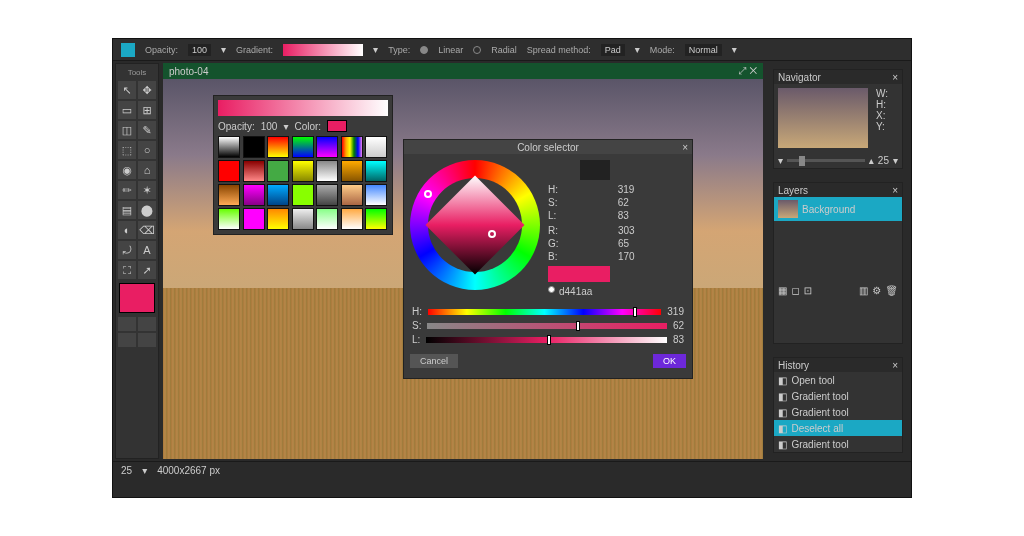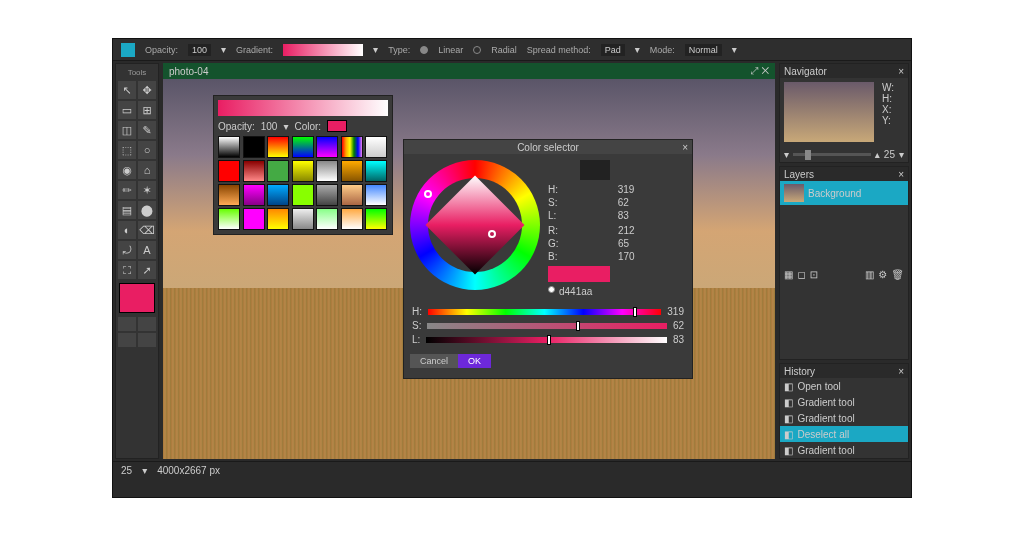--- a/index.html
+++ b/index.html
@@ -22,21 +22,21 @@
 .swatch-main{width:36px;height:30px;background:#e91e63;margin:4px auto;border:1px solid #000}
 .extras{display:grid;grid-template-columns:1fr 1fr;gap:2px;margin-top:2px}
 .extras div{width:18px;height:14px;background:#444}
 .canvas-area{flex:1;position:relative;background:#1a1a1a;margin:2px}
 .tabbar{height:16px;background:#14532d;display:flex;align-items:center;padding:0 6px;font-size:9px;justify-content:space-between}
 .canvas{position:absolute;top:16px;left:0;right:0;bottom:0;background:linear-gradient(180deg,#5a5568 0%,#8a7a8a 20%,#d4a574 40%,#c8a878 60%,#a8884a 100%)}
 .tree{position:absolute;right:80px;top:80px;width:80px;height:120px}
 .tree::before{content:"";position:absolute;bottom:0;left:35px;width:8px;height:60px;background:#3a2a1a}
 .tree::after{content:"";position:absolute;top:0;left:0;width:80px;height:70px;background:radial-gradient(circle,#2a1a0a 20%,transparent 70%)}
 .grass{position:absolute;bottom:0;left:0;right:0;height:45%;background:repeating-linear-gradient(90deg,#a8783a 0,#b8884a 2px,#987838 4px)}
-.rightcol{width:130px;display:flex;flex-direction:column;gap:3px;margin:2px}
+.rightcol{width:130px;display:flex;flex-direction:column;gap:13px;margin:8px}
 .panel{background:#333;border:1px solid #222}
 .panel-head{height:14px;background:#2a2a2a;padding:0 4px;font-size:8px;display:flex;align-items:center;justify-content:space-between}
 .nav-thumb{height:60px;background:linear-gradient(180deg,#6a5a6a,#c8a878);margin:4px;position:relative}
 .nav-slider{height:16px;display:flex;align-items:center;padding:0 4px;gap:4px}
 .slider-track{flex:1;height:3px;background:#555;position:relative}
 .slider-thumb{position:absolute;width:6px;height:10px;background:#888;top:-3px}
 .layer-item{height:24px;background:#1ba8c4;display:flex;align-items:center;padding:0 4px;gap:4px;font-size:8px;color:#fff}
 .layer-thumb{width:20px;height:18px;background:linear-gradient(#6a5a6a,#c8a878)}
 .layer-foot{height:18px;display:flex;align-items:center;padding:0 4px;gap:6px;justify-content:space-between}
 .layer-foot .grp{display:flex;gap:4px}
@@ -73,21 +73,21 @@
 .clr-hex{font-size:8px;display:flex;gap:4px}
 .radio-s{width:7px;height:7px;border:1px solid #888;border-radius:50%;display:inline-block}
 .radio-s.on{background:#fff}
 .hsl-sliders{padding:0 8px}
 .hsl-row{display:flex;align-items:center;gap:6px;margin:3px 0;font-size:8px}
 .hsl-track{flex:1;height:6px;position:relative}
 .hsl-track.h{background:linear-gradient(90deg,red,#ff0,#0f0,#0ff,#00f,#f0f,red)}
 .hsl-track.s{background:linear-gradient(90deg,#888,#e91e63)}
 .hsl-track.l{background:linear-gradient(90deg,#000,#e91e63,#fff)}
 .hsl-thumb{position:absolute;width:4px;height:10px;background:#fff;top:-2px;border:1px solid #000}
-.color-foot{display:flex;justify-content:flex-start;padding:6px}
+.color-foot{display:flex;justify-content:space-between;padding:6px}
 .btn{padding:2px 10px;font-size:9px;cursor:pointer;background:#555;border:none;color:#ccc}
 .btn.pri{background:#6d28d9;color:#fff}
 </style>
 </head>
 <body>
 
 <div class="app">
 
 
   <div class="optbar">
@@ -304,21 +304,21 @@
         <div class="clr-vals">
           <span>H:</span>
             <span>319</span>
           <span>S:</span>
             <span>62</span>
           <span>L:</span>
             <span>83</span>
         </div>
         <div class="clr-vals">
           <span>R:</span>
-            <span>212</span>
+            <span>303</span>
           <span>G:</span>
             <span>65</span>
           <span>B:</span>
             <span>170</span>
         </div>
         <div class="clr-cur"></div>
         <div class="clr-hex">
           <span class="radio-s on"></span>
           <span>d441aa</span>
         </div>

